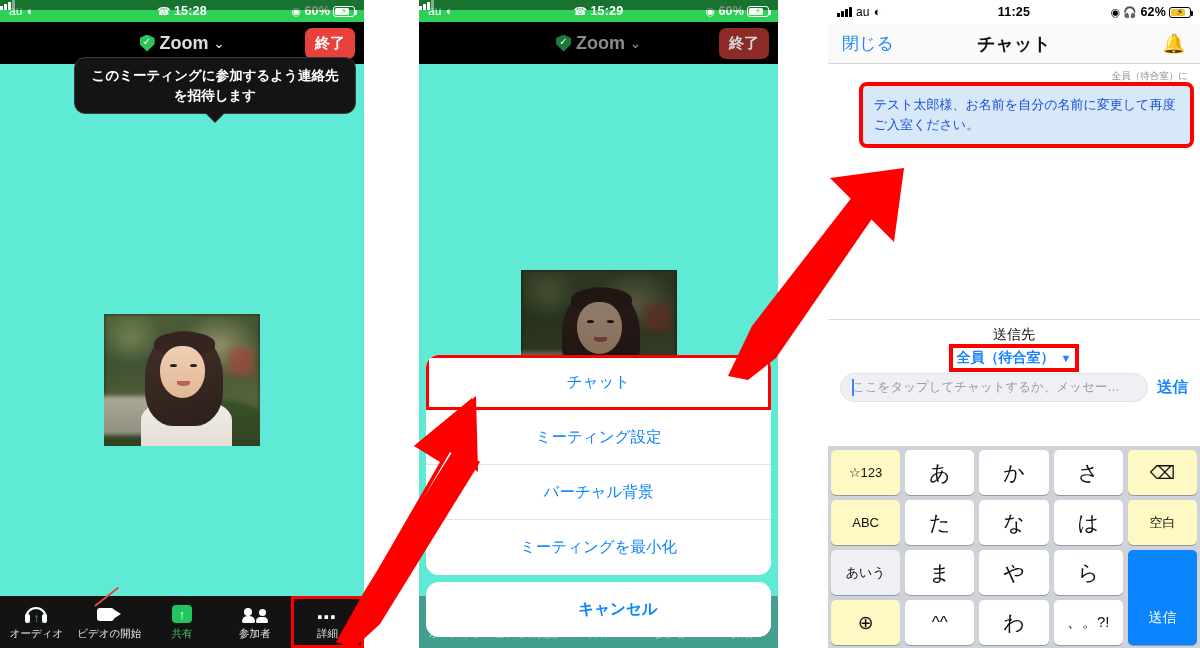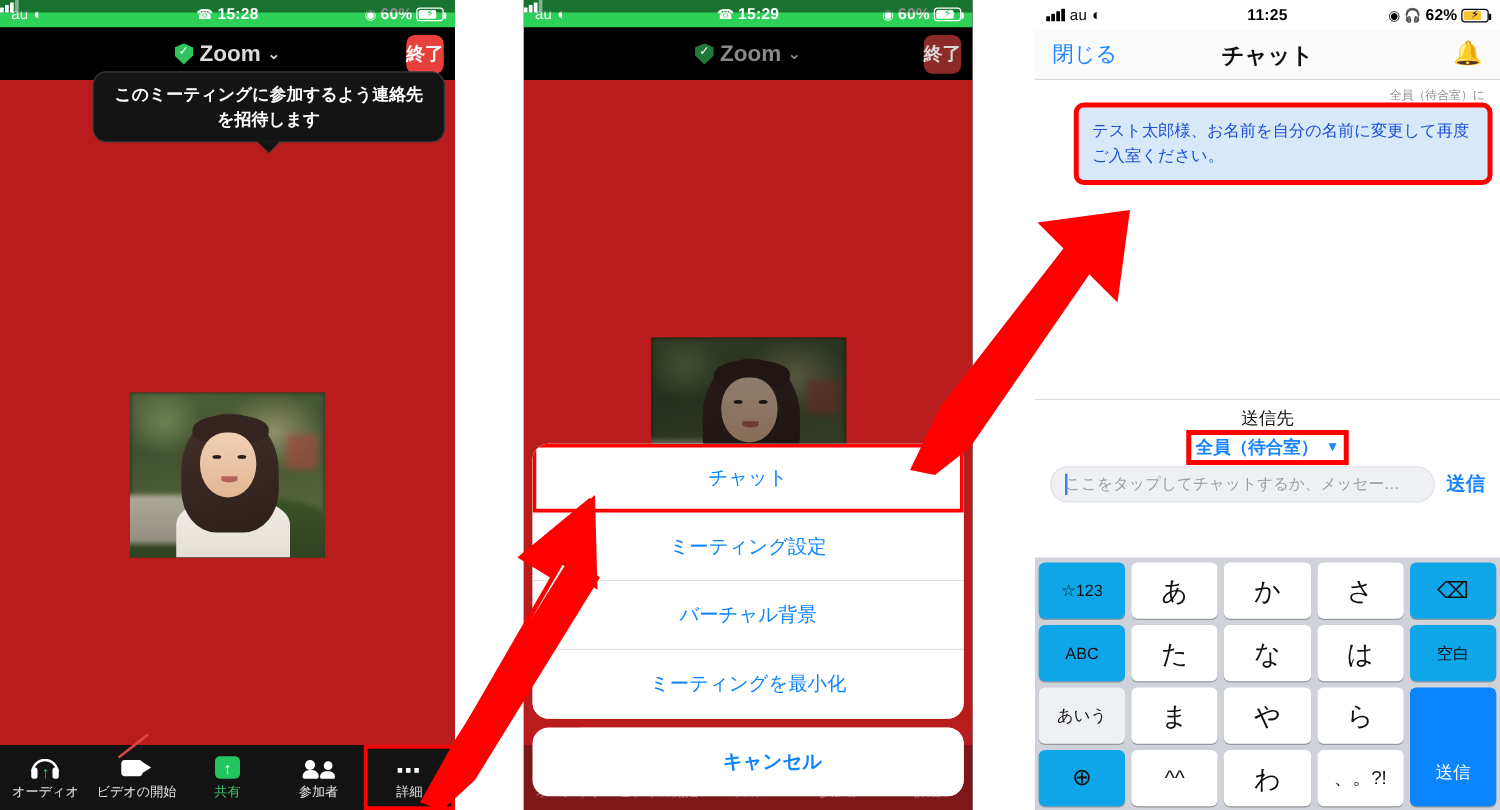--- a/index.html
+++ b/index.html
@@ -49,25 +49,25 @@
   .zheader { height:42px; background:#000; position:relative; display:flex; align-items:center; }
   .ztitle { position:absolute; left:0; right:0; text-align:center; color:#dcdcdc;
             font-size:18px; font-weight:600; display:flex; align-items:center;
             justify-content:center; gap:5px; }
   .shield { width:15px; height:17px; display:inline-block; background:#32c45c;
             clip-path: polygon(50% 0%, 100% 20%, 100% 58%, 50% 100%, 0% 58%, 0% 20%); position:relative; }
   .shield::after{ content:"✓"; position:absolute; left:0; right:0; top:1px; text-align:center;
                   color:#fff; font-size:10px; font-weight:bold; }
   .chev { font-size:13px; color:#dcdcdc; }
   .endbtn { position:absolute; right:9px; background:#e8403a; color:#fff; border:none;
-            border-radius:7px; padding:6px 0; font-size:15px; font-weight:bold;
+            border-radius:7px; padding:6px 10px; font-size:15px; font-weight:bold;
             font-family:inherit; }
 
   
-  .videostage { position:relative; background:#b91c1c; }
+  .videostage { position:relative; background:#5eead4; }
   .vidthumb { position:absolute; overflow:hidden; background:#1c2a18; }
   .vidthumb .sky { position:absolute; inset:0;
       background:
         radial-gradient(ellipse 40% 34% at 74% 24%, rgba(214,196,150,.55), transparent 70%),
         radial-gradient(ellipse 28% 30% at 18% 18%, rgba(150,170,110,.5), transparent 70%),
         linear-gradient(170deg, #53633c 0%, #3f5130 32%, #52603a 62%, #5f6a46 100%); filter: blur(2px); }
   .vidthumb .bush { position:absolute; left:-6%; right:-6%; bottom:-6%; height:42%;
       background: linear-gradient(180deg, #3b5228, #2d4020); border-radius:40% 40% 0 0; filter: blur(2.2px); }
   .vidthumb .wall { position:absolute; left:-4%; bottom:8%; width:46%; height:30%;
       background: linear-gradient(180deg,#b9b2a3,#9d978a); filter: blur(2px); opacity:.9; }
@@ -164,21 +164,21 @@
   .caret { position:absolute; left:11px; top:5px; bottom:5px; width:2px; background:#3b82f6; }
   .sendbtn { color:#1a84ff; font-size:15.5px; font-weight:bold; }
 
   
   .kbd { position:absolute; left:0; right:0; bottom:0; background:#cfd3d9; padding:4px 3px 3px 3px; }
   .kbrow { display:flex; gap:5px; margin-bottom:5px; }
   .kbrow:last-child { margin-bottom:0; }
   .key { flex:1; height:45px; border-radius:5px; display:flex; align-items:center;
          justify-content:center; font-size:21px; color:#111; background:#fff;
          box-shadow:0 1px 0 rgba(0,0,0,.28); }
-  .key.gray { background:#0ea5e9; }
+  .key.gray { background:#fef9c3; }
   .key.lite { background:#eef0f3; font-size:13px; }
   .key.small{ font-size:13px; }
   .key.blue { background:#0a84ff; color:#fff; font-size:14px; font-weight:500; }
 
   
   .arrow-svg { position:absolute; pointer-events:none; }
 </style>
 </head>
 <body>
 

